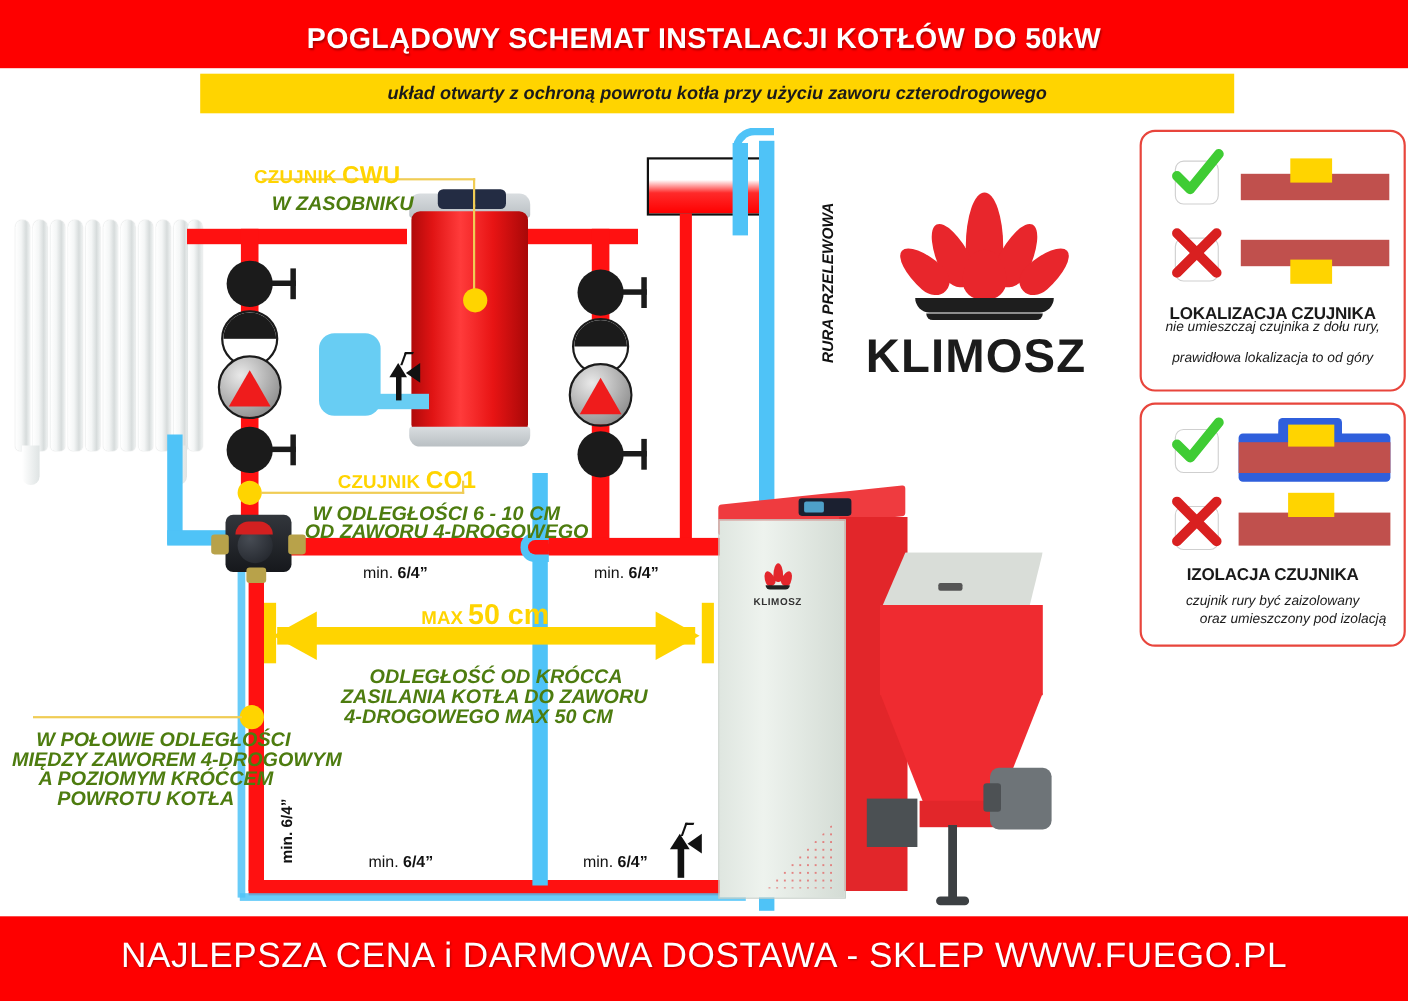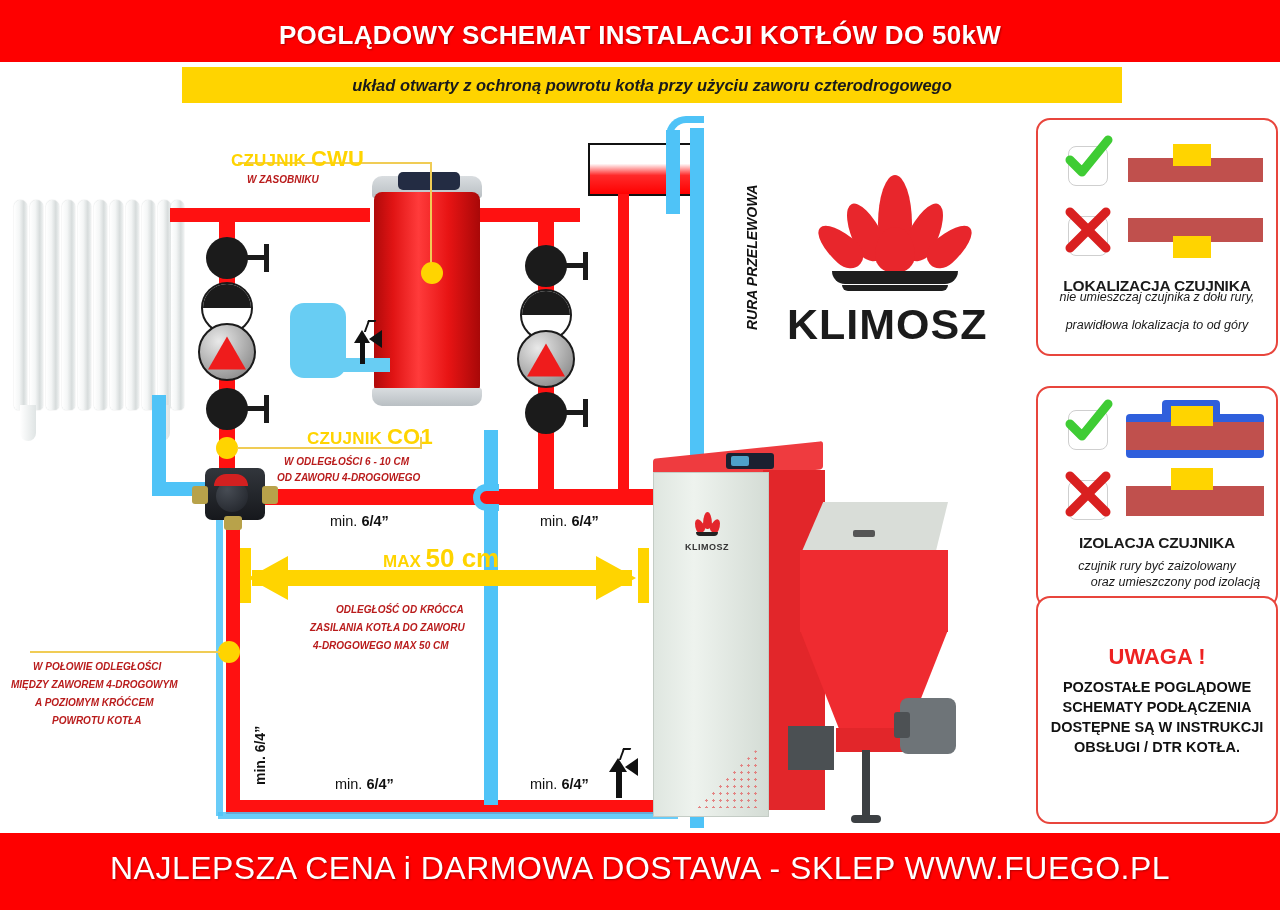--- a/index.html
+++ b/index.html
@@ -44,21 +44,21 @@
     text-shadow:1px 1px 2px rgba(0,0,0,.3);
   }
 
   
   .panel {
     position:absolute;
     border:2px solid #e8453c; border-radius:14px;
     background:#ffffff;
   }
   #panel-location { left:1036px; top:118px; width:242px; height:238px; }
-  #panel-insulation { left:1036px; top:386px; width:242px; height:222px; }
+  #panel-insulation { left:1036px; top:366px; width:242px; height:222px; }
   #panel-notice { left:1036px; top:596px; width:242px; height:228px; }
 
   .panel-title {
     position:absolute; left:0; width:100%; text-align:center;
     font-size:15.5px; font-weight:bold; color:#1a1a1a; letter-spacing:-.2px;
   }
   .panel-body {
     position:absolute; left:0; width:100%; text-align:center;
     font-size:12.5px; font-style:italic; color:#1a1a1a; line-height:1.25;
   }
@@ -91,22 +91,22 @@
     background:#ffd400;
   }
   .lead-line { position:absolute; background:#f0cc55; }
 
   .lbl-czujnik {
     position:absolute; font-size:17px; font-weight:bold;
     color:#ffd400; letter-spacing:.2px;
   }
   .lbl-czujnik b { font-size:22px; color:#ffd400; }
   .lbl-desc {
-    position:absolute; font-size:10px; font-weight:bold; font-style:italic;
-    color:#b91c1c; line-height:1.25;
+    position:absolute; font-size:18px; font-weight:bold; font-style:italic;
+    color:#4d7c0f; line-height:1.25;
   }
   .lbl-min {
     position:absolute; font-size:14.5px; color:#111; font-weight:normal;
   }
   .lbl-min b { font-weight:bold; }
 
   
   .sym-circle-black {
     position:absolute; width:42px; height:42px; border-radius:50%;
     background:#1b1b1b;
@@ -465,24 +465,17 @@
       </svg>
     </div>
     <div class="pipe-red" style="left:88px; top:98px; width:138px; height:30px;"></div>
     <div class="pipe-yellow" style="left:133px; top:80px; width:42px; height:22px;"></div>
 
     <div class="panel-title" style="top:146px;">IZOLACJA CZUJNIKA</div>
     <div class="panel-body" style="top:171px;">czujnik rury być zaizolowany</div>
     <div class="panel-body" style="top:187px;padding-left:37px;">oraz umieszczony pod izolacją</div>
   </div>
 
-  <div class="panel" id="panel-notice">
-    <div class="notice-title" style="top:46px;">UWAGA !</div>
-    <div class="notice-body" style="top:80px;">POZOSTAŁE POGLĄDOWE</div>
-    <div class="notice-body" style="top:100px;">SCHEMATY PODŁĄCZENIA</div>
-    <div class="notice-body" style="top:120px;">DOSTĘPNE SĄ W INSTRUKCJI</div>
-    <div class="notice-body" style="top:140px;">OBSŁUGI / DTR KOTŁA.</div>
-  </div>
 
   <div class="ftr-band"></div>
   <div class="ftr-text">NAJLEPSZA CENA i DARMOWA DOSTAWA - SKLEP WWW.FUEGO.PL</div>
 
 </div>
 
 </body></html>

